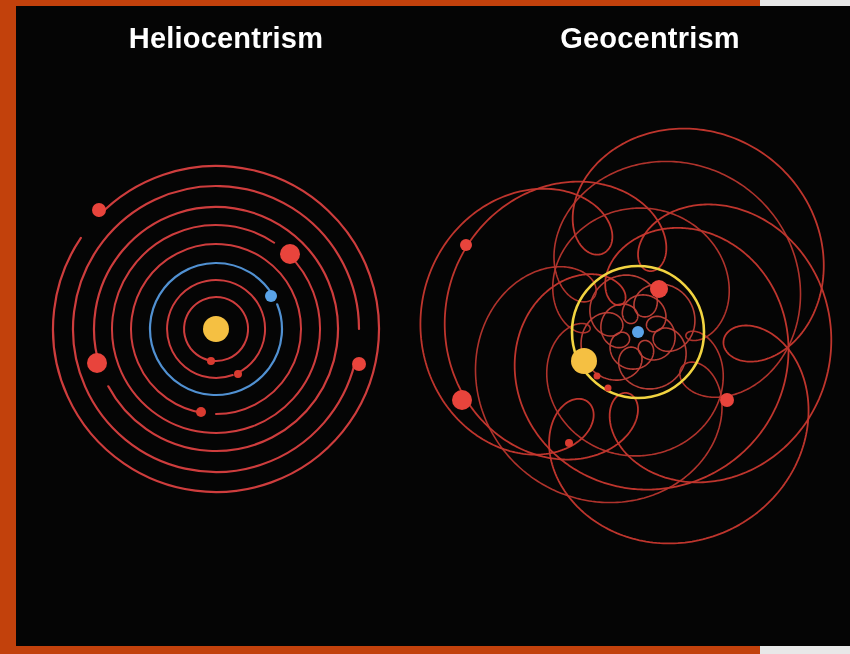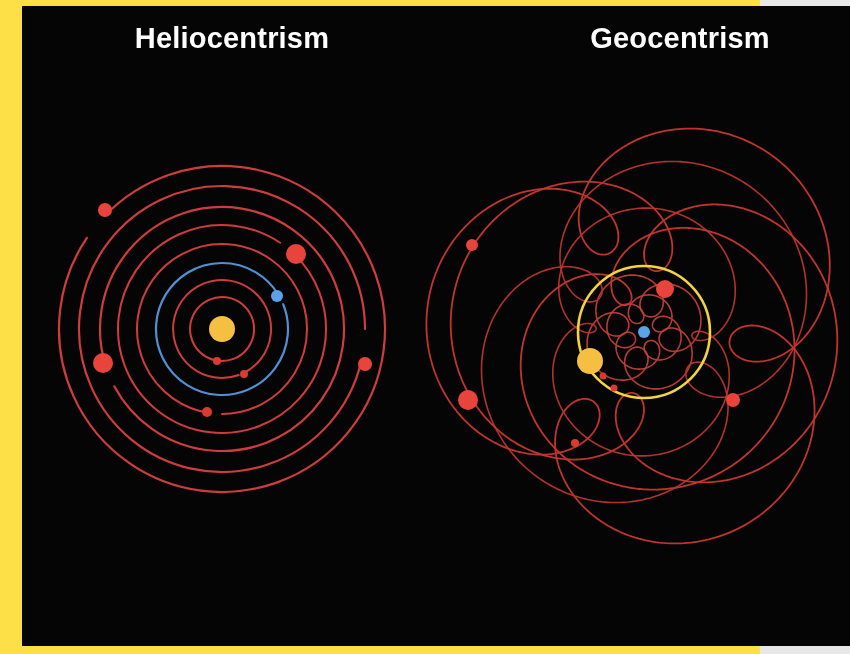--- a/index.html
+++ b/index.html
@@ -11,43 +11,43 @@
     width: 850px;
     height: 654px;
     overflow: hidden;
     font-family: "Liberation Sans", sans-serif;
   }
   #frame {
     position: relative;
     width: 760px;
     height: 654px;
     box-sizing: border-box;
-    background: #fde047;
-    padding: 6px 8px 8px 22px;
+    background: #c2410c;
+    padding: 6px 8px 8px 16px;
   }
   #stage {
     position: relative;
     width: 834px;
     height: 640px;
     background: #050505;
     overflow: hidden;
   }
   .panel-title {
     position: absolute;
     top: 16px;
     color: #ffffff;
     font-size: 29px;
     font-weight: bold;
     letter-spacing: 0.2px;
     text-align: center;
     white-space: nowrap;
     font-family: "Liberation Sans", sans-serif;
   }
   #title-helio { left: 40px; width: 340px; }
-  #title-geo   { left: 488px; width: 340px; }
+  #title-geo   { left: 464px; width: 340px; }
   svg.diagram {
     position: absolute;
     top: 0;
     left: 0;
     width: 834px;
     height: 640px;
     overflow: visible;
   }
 </style>
 </head>

